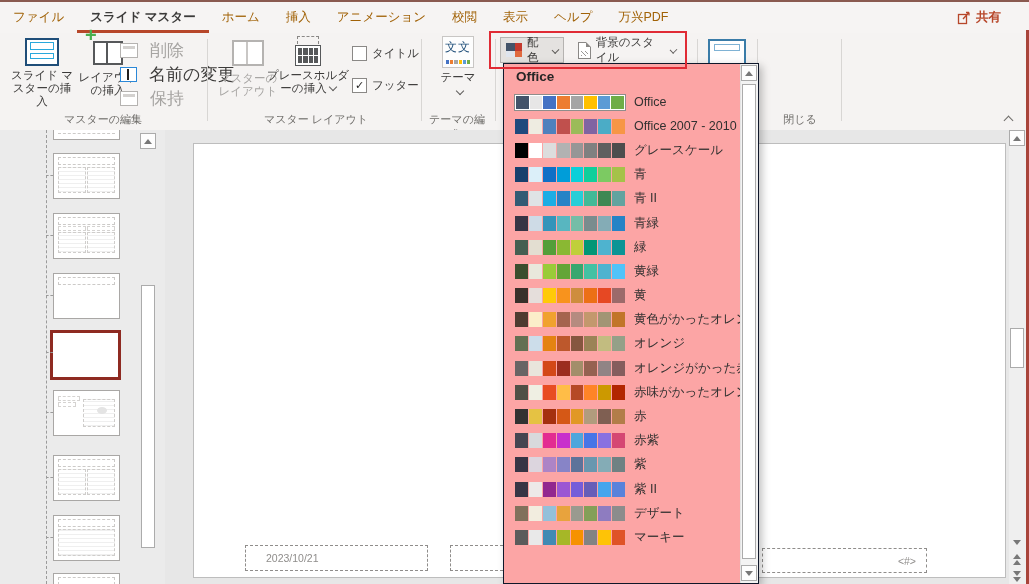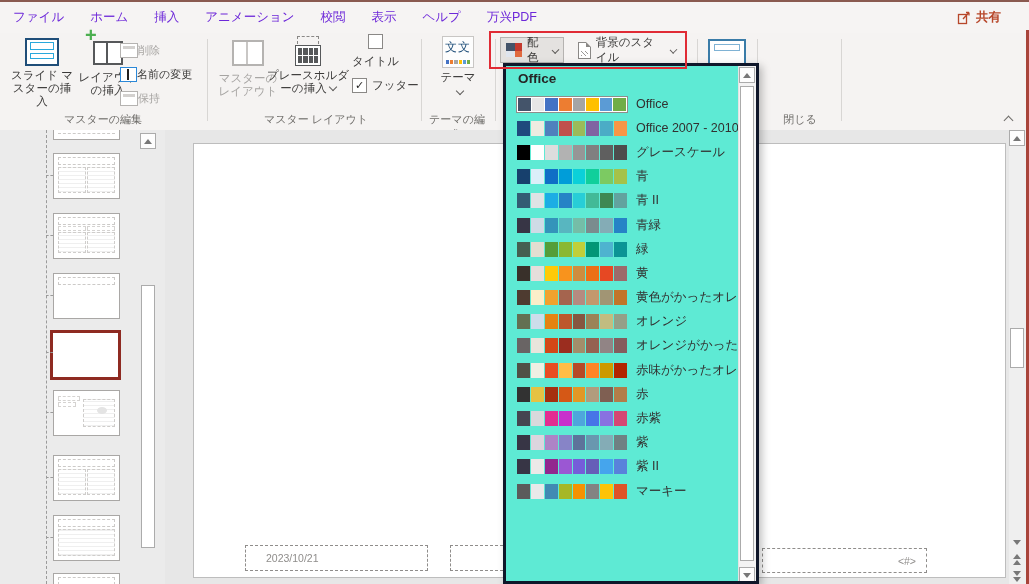--- a/index.html
+++ b/index.html
@@ -3,31 +3,31 @@
 <meta charset="utf-8">
 <style>
   html,body{margin:0;padding:0;}
   body{width:1029px;height:584px;position:relative;overflow:hidden;background:#fff;
        font-family:"Liberation Sans","DejaVu Sans",sans-serif;color:#3b3a39;
        -webkit-font-smoothing:antialiased;}
   .noselect{user-select:none;}
   
   #topline{position:absolute;left:0;top:0;width:1029px;height:2px;background:#8a5a50;}
   #tabbar{position:absolute;left:0;top:2px;width:1029px;height:31px;background:#f6f4f3;display:flex;align-items:stretch;}
-  .tab{display:flex;align-items:center;padding:0 13px;font-size:12.5px;color:#6d28d9;cursor:default;white-space:nowrap;}
+  .tab{display:flex;align-items:center;padding:0 13px;font-size:12.5px;color:#a16207;cursor:default;white-space:nowrap;}
   .tab.active{color:#3b3a39;font-weight:bold;border-bottom:3px solid #b7472a;padding-top:3px;}
   #share{position:absolute;right:28px;top:2px;height:31px;display:flex;align-items:center;gap:5px;color:#b7472a;font-size:12.5px;font-weight:bold;}
   
   #ribbon{position:absolute;left:0;top:33px;width:1029px;height:97px;background:#f5f3f2;border-bottom:1px solid #d2d0ce;}
   .rsep{position:absolute;top:6px;height:82px;width:1px;background:#d8d6d4;}
   .glabel{position:absolute;top:79px;height:16px;font-size:11px;color:#6e6c69;text-align:center;}
   .bigbtn{position:absolute;top:3px;height:74px;display:flex;flex-direction:column;align-items:center;font-size:11.5px;line-height:13px;text-align:center;}
   .bigbtn .lbl{margin-top:3px;}
   .bigbtn.disabled{color:#a6a4a2;}
-  .smallbtn{position:absolute;height:20px;display:flex;align-items:center;gap:0;font-size:11px;}
+  .smallbtn{position:absolute;height:20px;display:flex;align-items:center;gap:12px;font-size:17px;}
   .smallbtn.disabled{color:#a6a4a2;}
   .chev{display:inline-block;width:5px;height:5px;border-right:1.4px solid #5f5d5b;border-bottom:1.4px solid #5f5d5b;transform:rotate(45deg);margin-left:3px;vertical-align:2px;}
   .checkrow{position:absolute;display:flex;align-items:center;gap:5px;font-size:11.5px;}
   .cbox{width:13px;height:13px;background:#fff;border:1px solid #8a8886;display:flex;align-items:center;justify-content:center;font-size:11px;color:#201f1e;line-height:11px;}
   
   .ic-slide-master{width:30px;height:24px;border:2px solid #1f4e79;background:#fff;position:relative;}
   .ic-slide-master:before{content:"";position:absolute;left:3px;right:3px;top:2px;height:6px;border:1.5px solid #29a8dc;}
   .ic-slide-master:after{content:"";position:absolute;left:3px;right:3px;top:13px;height:4px;border:1.5px solid #29a8dc;}
   .ic-layout{width:26px;height:20px;border:2px solid #56585a;background:#fff;position:relative;margin-top:5px;}
   .ic-layout:before{content:"";position:absolute;left:11px;top:0;bottom:0;width:2px;background:#56585a;}
@@ -86,41 +86,42 @@
   .tri-down{width:0;height:0;border-left:4px solid transparent;border-right:4px solid transparent;border-top:5px solid #777;}
   .scrollthumb{position:absolute;width:14px;background:#fff;border:1px solid #ababab;box-sizing:border-box;}
   #slide{position:absolute;left:193px;top:13px;width:813px;height:435px;background:#fff;border:1px solid #bdbdbd;box-sizing:border-box;}
   .ph{position:absolute;border:1px dashed #8f8d8b;font-size:10.5px;color:#8f8d8b;display:flex;align-items:center;box-sizing:border-box;background:#fff;}
   #ph-date{left:245px;top:415px;width:183px;height:26px;padding-left:20px;}
   #ph-footer{left:450px;top:415px;width:308px;height:26px;}
   #ph-num{left:762px;top:418px;width:165px;height:25px;justify-content:flex-end;padding-right:10px;}
   #mainscroll{position:absolute;left:1009px;top:0;width:17px;height:454px;background:#efefef;}
   .dblarrow{display:flex;flex-direction:column;gap:1px;align-items:center;}
   
-  #dropdown{position:absolute;left:503px;top:63px;width:256px;height:521px;background:#5eead4;border:3px solid #0f172a;
+  #dropdown{position:absolute;left:503px;top:63px;width:256px;height:521px;background:#fca5a5;border:1px solid #0f172a;
      box-shadow:3px 3px 8px rgba(0,0,0,.25);z-index:30;overflow:hidden;box-sizing:border-box;}
   #dd-header{position:absolute;left:12px;top:5px;font-size:13.5px;font-weight:bold;color:#262626;}
   #scheme-list{position:absolute;left:0;top:26px;right:17px;}
   .scheme-row{height:24.2px;display:flex;align-items:center;padding-left:10px;cursor:default;}
   .sw-wrap{width:112px;height:17px;box-sizing:border-box;display:flex;gap:1px;padding:1px;flex:none;}
   .sw-wrap.selected{border:1px solid #8f8d8b;background:#fff;}
   .sw-wrap i{flex:1;}
   .scheme-label{margin-left:8px;font-size:12.5px;color:#323130;white-space:nowrap;}
   #dd-scroll{position:absolute;right:0;top:0;width:17px;height:100%;background:#f3f3f3;border-left:1px solid #e4e4e4;}
   
   #winedge{position:absolute;right:0;top:30px;bottom:0;width:3px;background:#a8443a;z-index:50;}
 </style>
 </head>
 <body class="noselect">
 
 <div id="topline"></div>
 
 <div id="tabbar">
   <div id="tabs" style="display:flex;">
       <div class="tab">ファイル</div>
+      <div class="tab active">スライド マスター</div>
       <div class="tab">ホーム</div>
       <div class="tab">挿入</div>
       <div class="tab">アニメーション</div>
       <div class="tab">校閲</div>
       <div class="tab">表示</div>
       <div class="tab">ヘルプ</div>
       <div class="tab">万兴PDF</div>
     </div>
 </div>
 <div id="share">
@@ -169,21 +170,21 @@
           <i></i>
           <i></i>
           <i></i>
           <i></i>
           <i></i>
           <i></i>
         </span>
     </span>
     <span class="lbl"><span>プレースホルダーの挿入</span><span class="chev"></span></span>
   </div>
-  <div class="checkrow" style="left:352px;top:1px;flex-direction:column;">
+  <div class="checkrow" style="left:352px;top:13px;">
     <span class="cbox" id="cb-title"></span>
     <span>タイトル</span>
   </div>
   <div class="checkrow" style="left:352px;top:45px;">
     <span class="cbox" id="cb-footer">✓</span>
     <span>フッター</span>
   </div>
   <div class="glabel" style="left:212px;width:208px;">マスター レイアウト</div>
   <div class="rsep" style="left:421px;"></div>
 
@@ -410,20 +411,33 @@
           <i style="background: rgb(138, 184, 51);"></i>
           <i style="background: rgb(192, 207, 58);"></i>
           <i style="background: rgb(2, 150, 118);"></i>
           <i style="background: rgb(78, 179, 207);"></i>
           <i style="background: rgb(11, 148, 149);"></i>
         </span>
         <span class="scheme-label">緑</span>
       </div>
       <div class="scheme-row">
         <span class="sw-wrap">
+          <i style="background: rgb(59, 78, 45);"></i>
+          <i style="background: rgb(233, 232, 220);"></i>
+          <i style="background: rgb(153, 203, 56);"></i>
+          <i style="background: rgb(99, 165, 55);"></i>
+          <i style="background: rgb(55, 167, 111);"></i>
+          <i style="background: rgb(68, 193, 163);"></i>
+          <i style="background: rgb(78, 179, 207);"></i>
+          <i style="background: rgb(81, 195, 249);"></i>
+        </span>
+        <span class="scheme-label">黄緑</span>
+      </div>
+      <div class="scheme-row">
+        <span class="sw-wrap">
           <i style="background: rgb(57, 48, 42);"></i>
           <i style="background: rgb(229, 222, 219);"></i>
           <i style="background: rgb(255, 202, 8);"></i>
           <i style="background: rgb(248, 147, 29);"></i>
           <i style="background: rgb(206, 141, 62);"></i>
           <i style="background: rgb(236, 112, 22);"></i>
           <i style="background: rgb(230, 72, 35);"></i>
           <i style="background: rgb(156, 106, 106);"></i>
         </span>
         <span class="scheme-label">黄</span>
@@ -527,20 +541,33 @@
           <i style="background: rgb(155, 87, 211);"></i>
           <i style="background: rgb(117, 93, 217);"></i>
           <i style="background: rgb(102, 94, 184);"></i>
           <i style="background: rgb(69, 165, 237);"></i>
           <i style="background: rgb(89, 130, 219);"></i>
         </span>
         <span class="scheme-label">紫 II</span>
       </div>
       <div class="scheme-row">
         <span class="sw-wrap">
+          <i style="background: rgb(129, 113, 92);"></i>
+          <i style="background: rgb(242, 237, 223);"></i>
+          <i style="background: rgb(148, 192, 218);"></i>
+          <i style="background: rgb(232, 163, 61);"></i>
+          <i style="background: rgb(154, 154, 143);"></i>
+          <i style="background: rgb(132, 159, 88);"></i>
+          <i style="background: rgb(142, 124, 192);"></i>
+          <i style="background: rgb(140, 140, 140);"></i>
+        </span>
+        <span class="scheme-label">デザート</span>
+      </div>
+      <div class="scheme-row">
+        <span class="sw-wrap">
           <i style="background: rgb(91, 91, 91);"></i>
           <i style="background: rgb(233, 233, 233);"></i>
           <i style="background: rgb(65, 138, 179);"></i>
           <i style="background: rgb(166, 183, 39);"></i>
           <i style="background: rgb(246, 146, 0);"></i>
           <i style="background: rgb(131, 131, 131);"></i>
           <i style="background: rgb(254, 195, 6);"></i>
           <i style="background: rgb(223, 83, 39);"></i>
         </span>
         <span class="scheme-label">マーキー</span>

